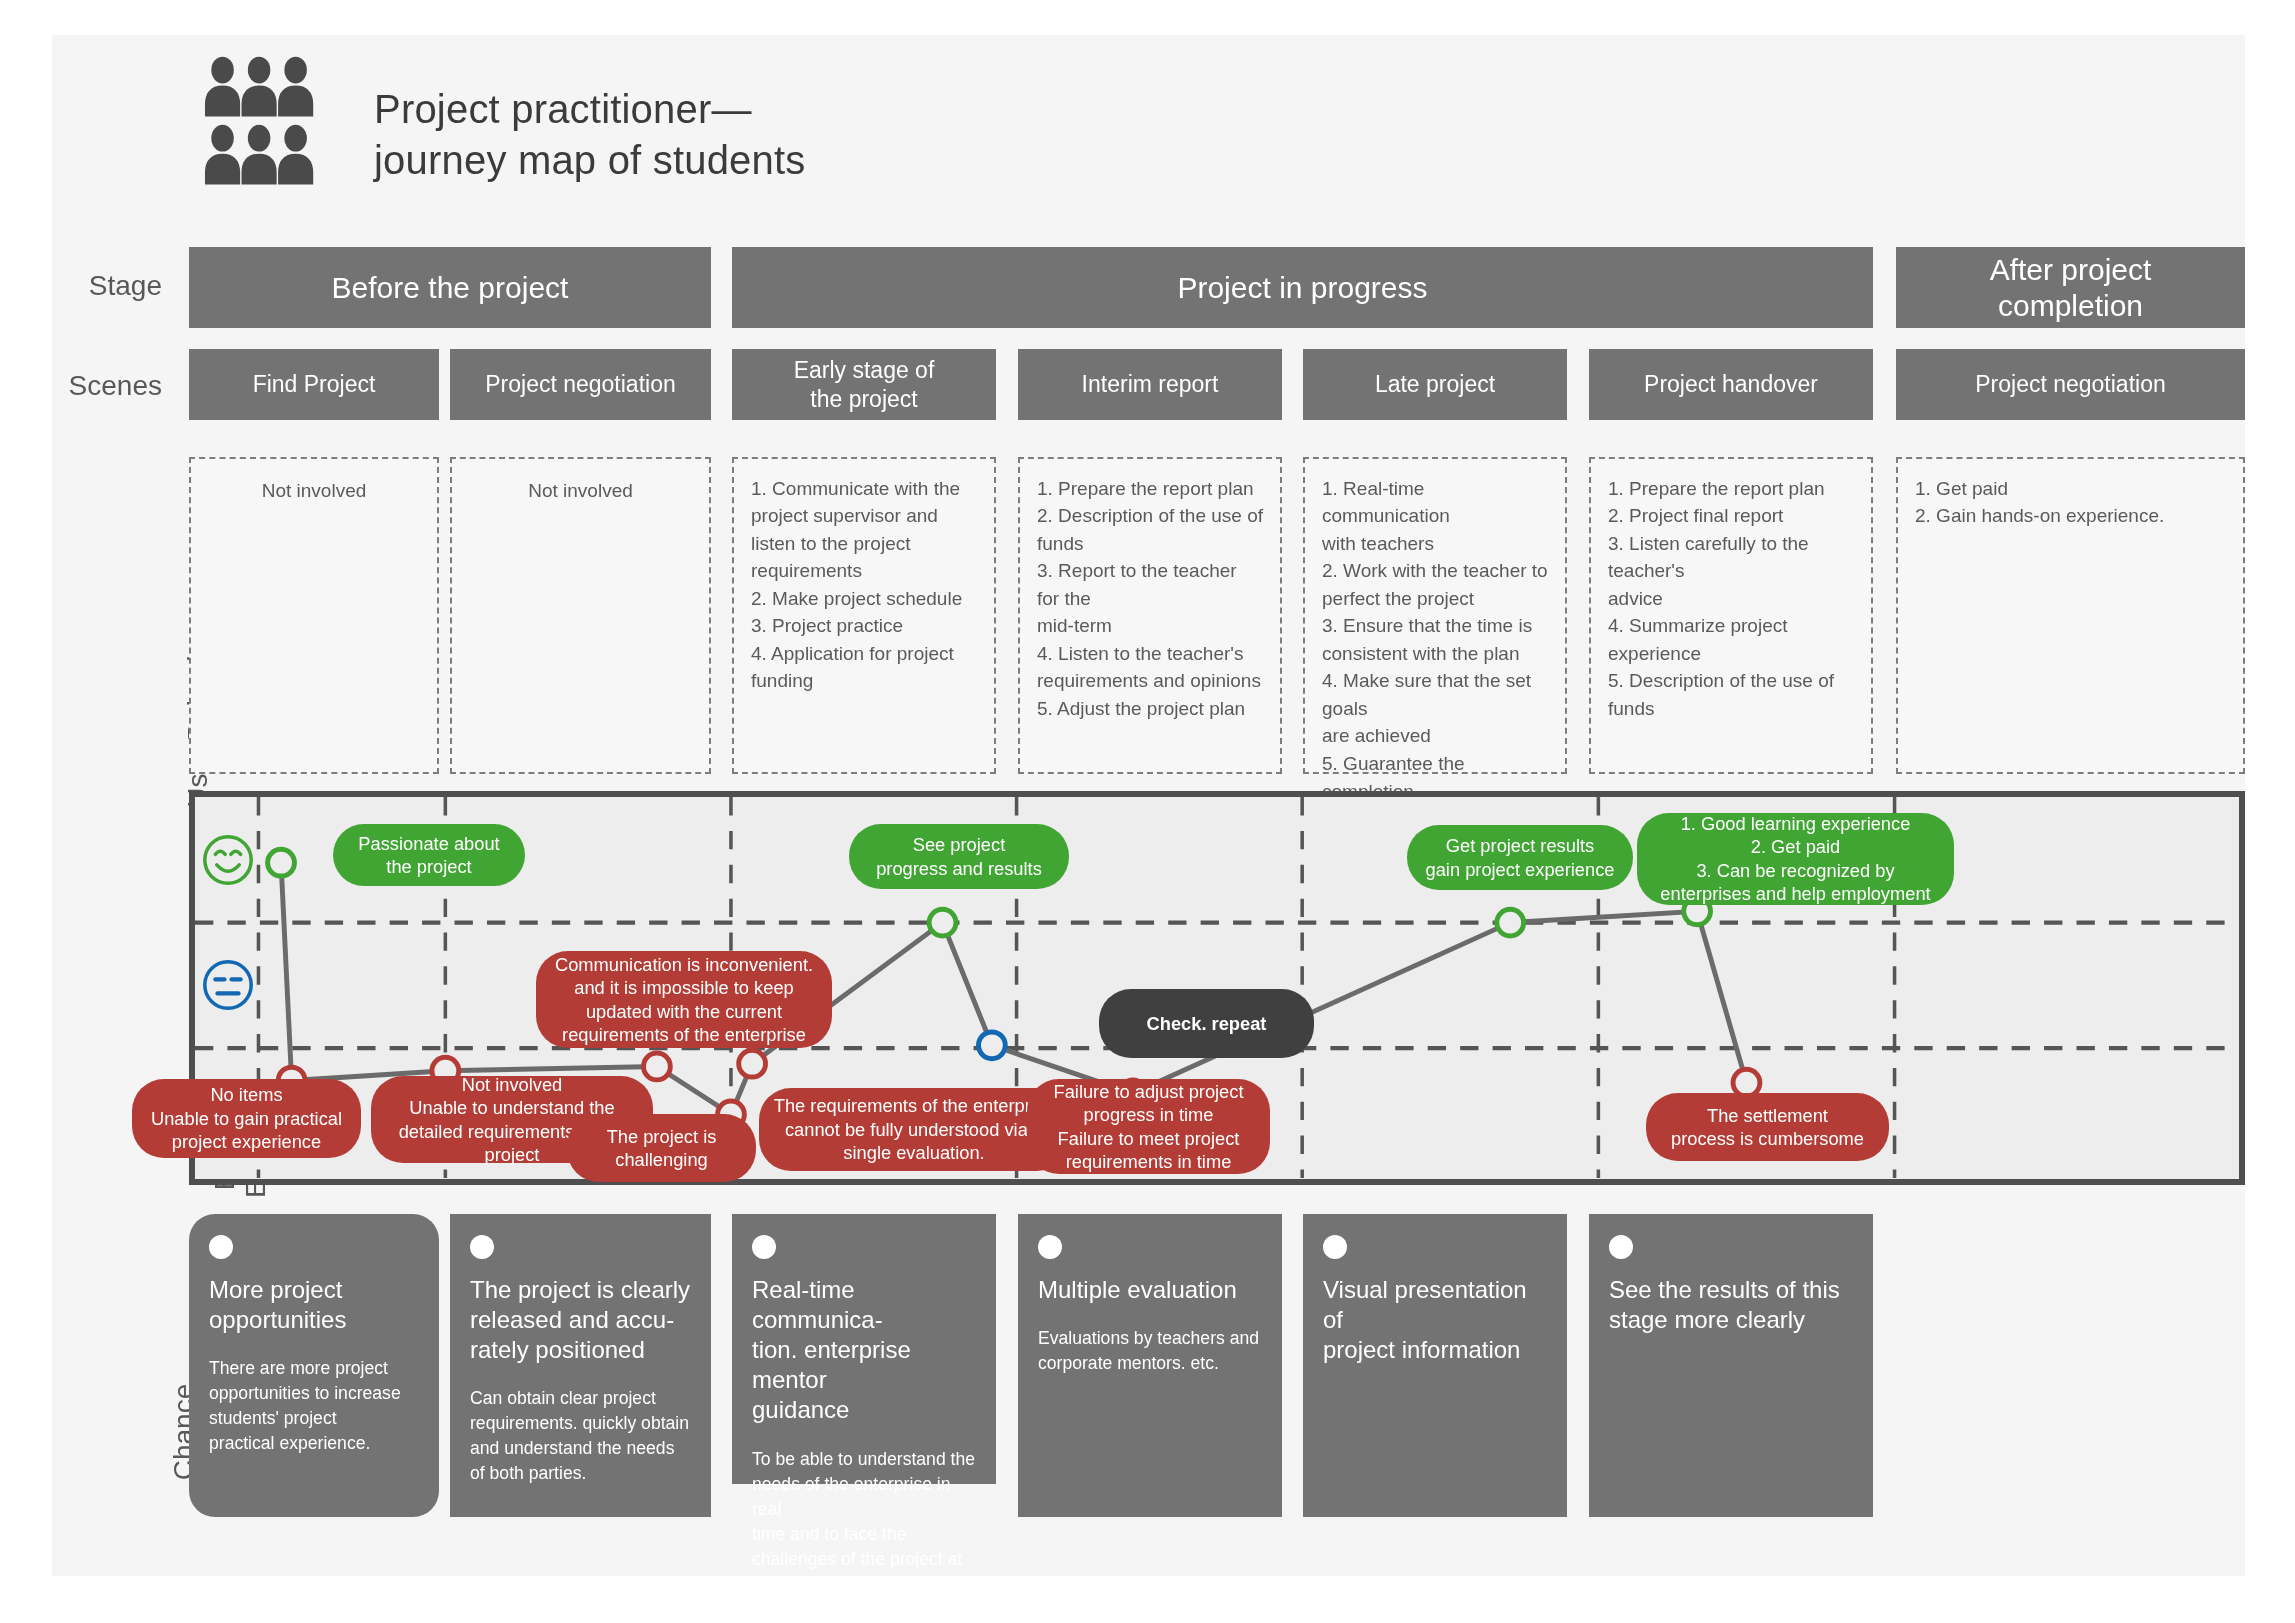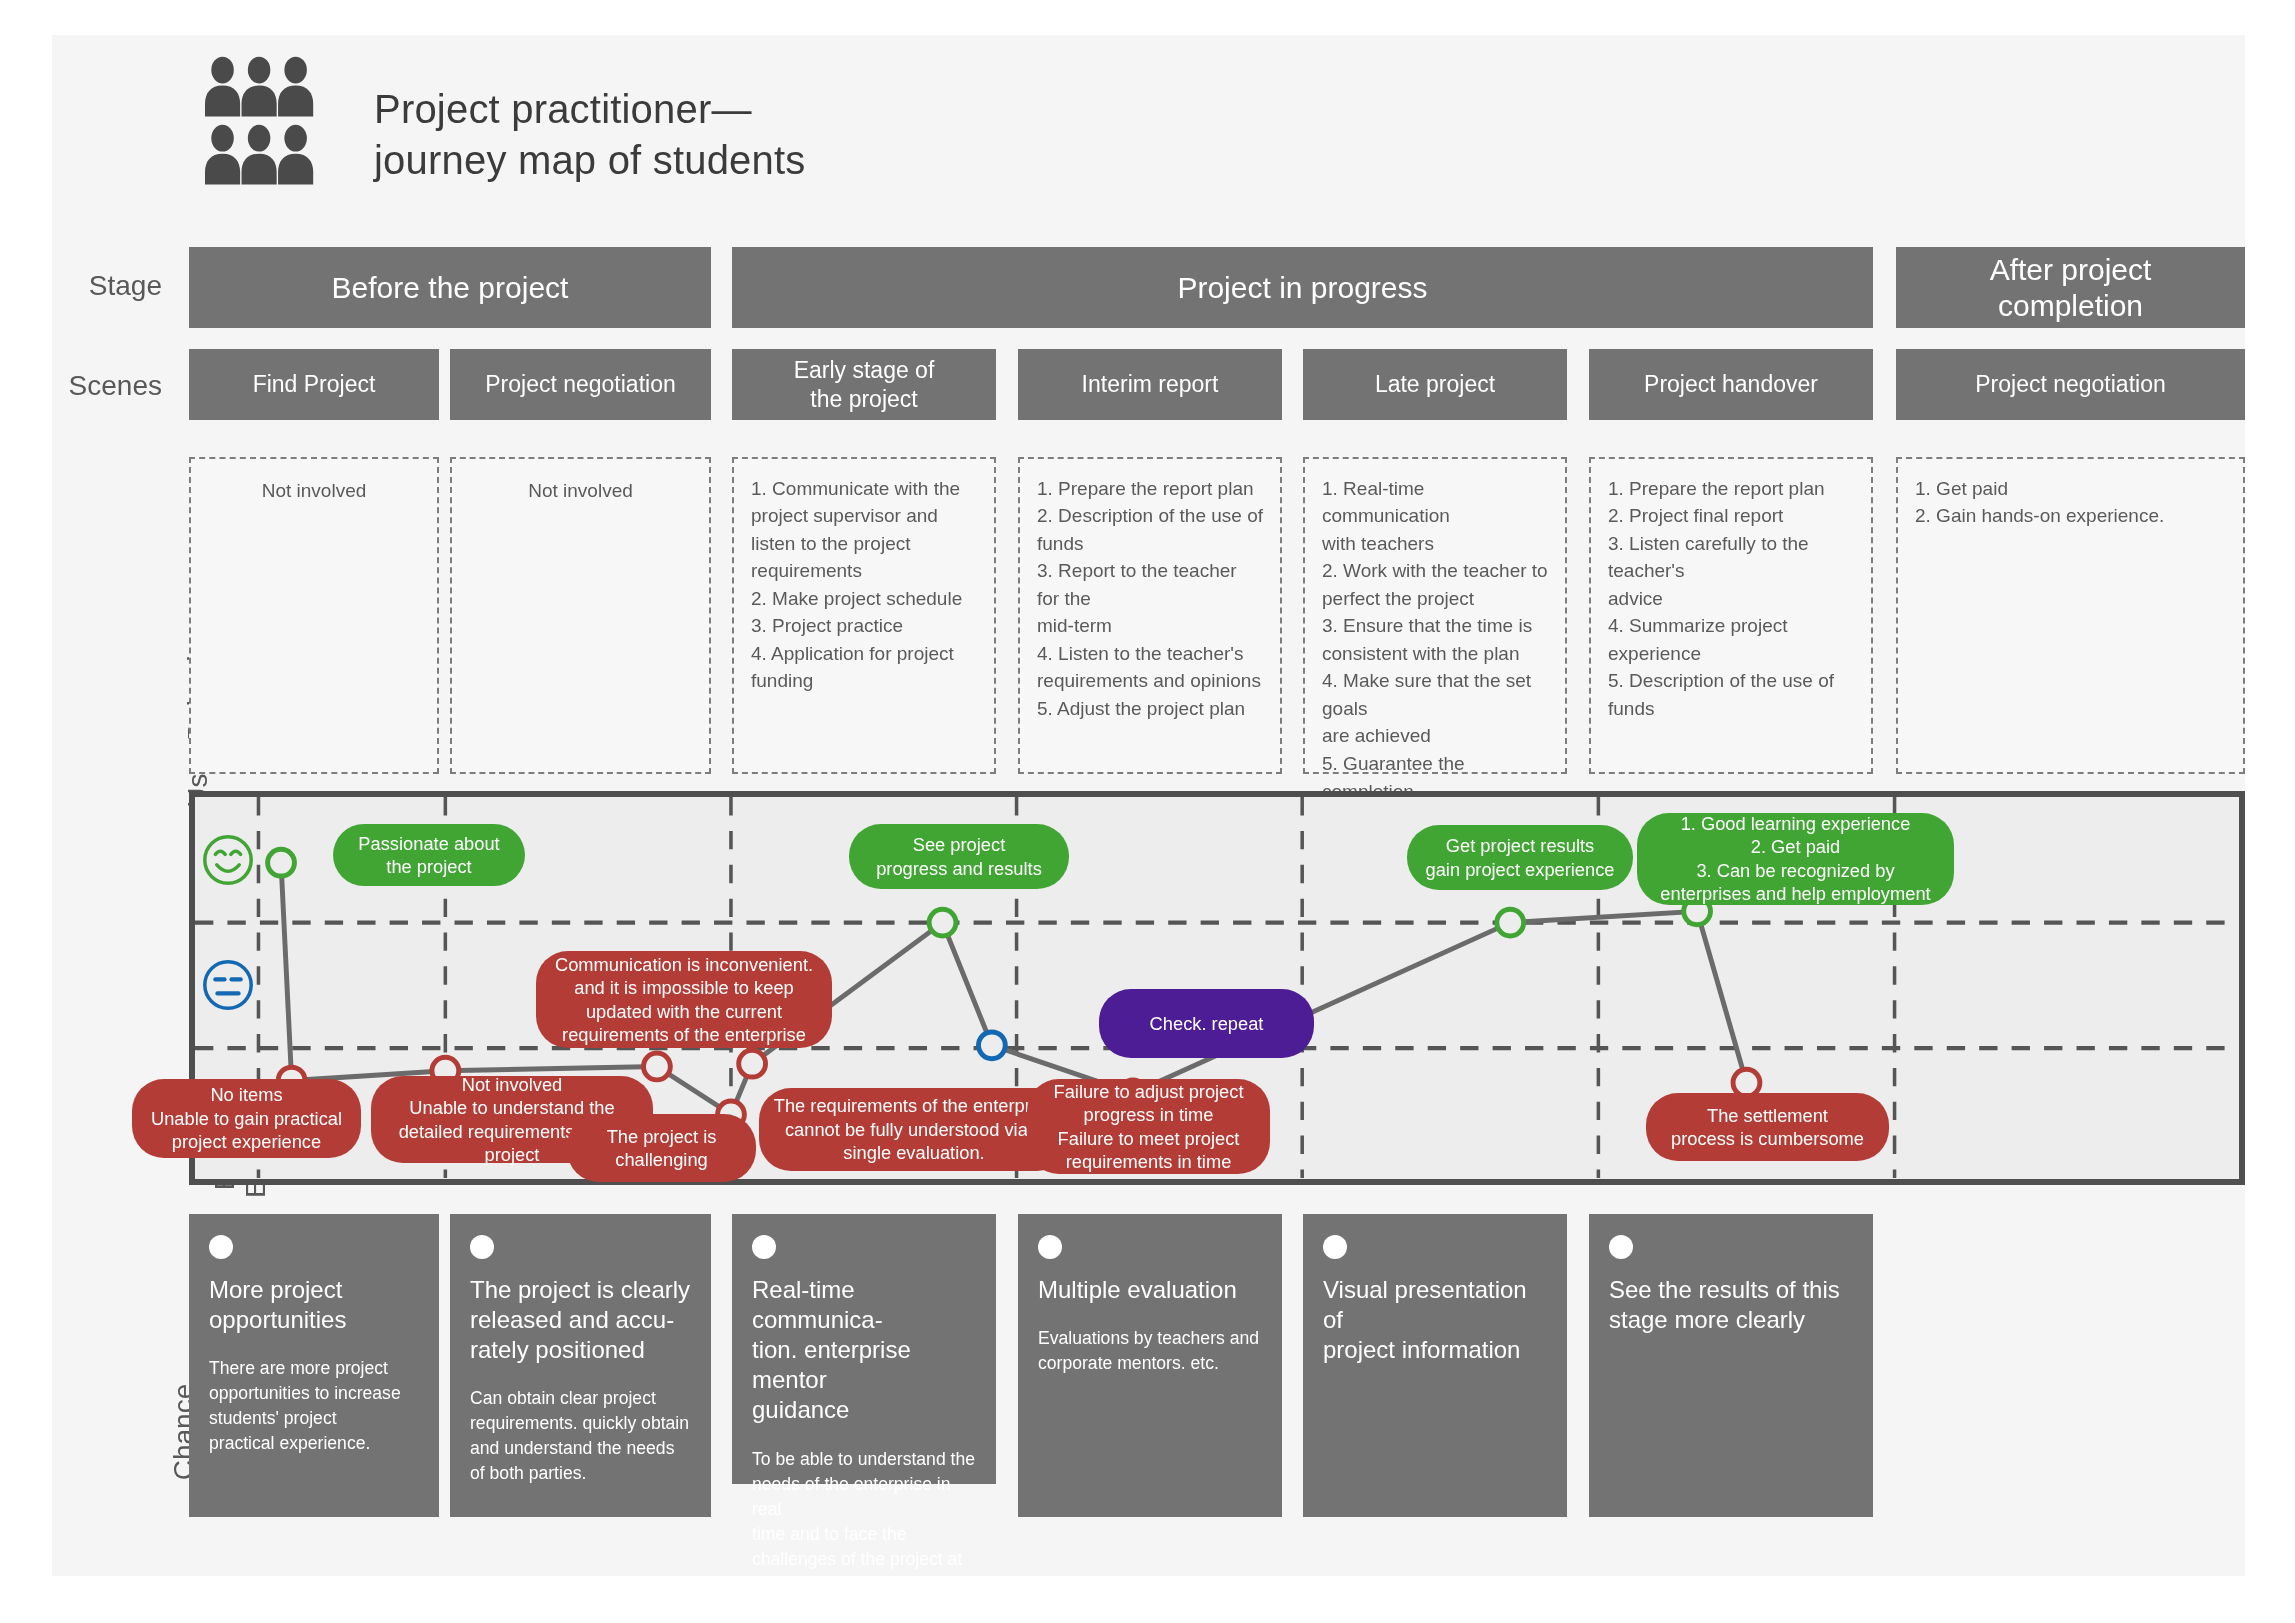--- a/index.html
+++ b/index.html
@@ -96,21 +96,21 @@
     color: #ffffff;
     font-size: 18.3px;
     line-height: 1.28;
     display: flex; align-items: center; justify-content: center;
     text-align: center;
     padding: 7px 11.3px;
     white-space: pre-line;
   }
   .bubble.green { background: #41a534; }
   .bubble.red   { background: #b43c36; }
-  .bubble.blue  { background: #4c1d95; }
+  .bubble.blue  { background: #404040; font-weight: bold; }
 
   
   .chance-card {
     position: absolute;
     background: #737373;
     color: #ffffff;
     padding: 21px 20px 17px 20px;
   }
   .chance-dot {
     width: 24px; height: 24px; border-radius: 50%;
@@ -319,21 +319,21 @@
 
     <div class="bubble green" style="left:1442px; top:15.5px; width:317px; height:92px;">1. Good learning experience
 2. Get paid
 3. Can be recognized by
 enterprises and help employment</div>
 
     <div class="bubble red" style="left:1451px; top:296px; width:243px; height:68px;">The settlement
 process is cumbersome</div>
   </div>
 
-  <div class="chance-card" style="left:189px; top:1214px; width:250px; height:303px;">
+  <div class="chance-card" style="left:189px; top:1214px; width:250px; height:303px;border-radius:26px;">
     <div class="chance-dot"></div>
     <div class="chance-title">More project
 opportunities</div>
     <div class="chance-desc">There are more project
 opportunities to increase
 students' project
 practical experience.</div>
   </div>
 
   <div class="chance-card" style="left:450px; top:1214px; width:261px; height:303px;">

